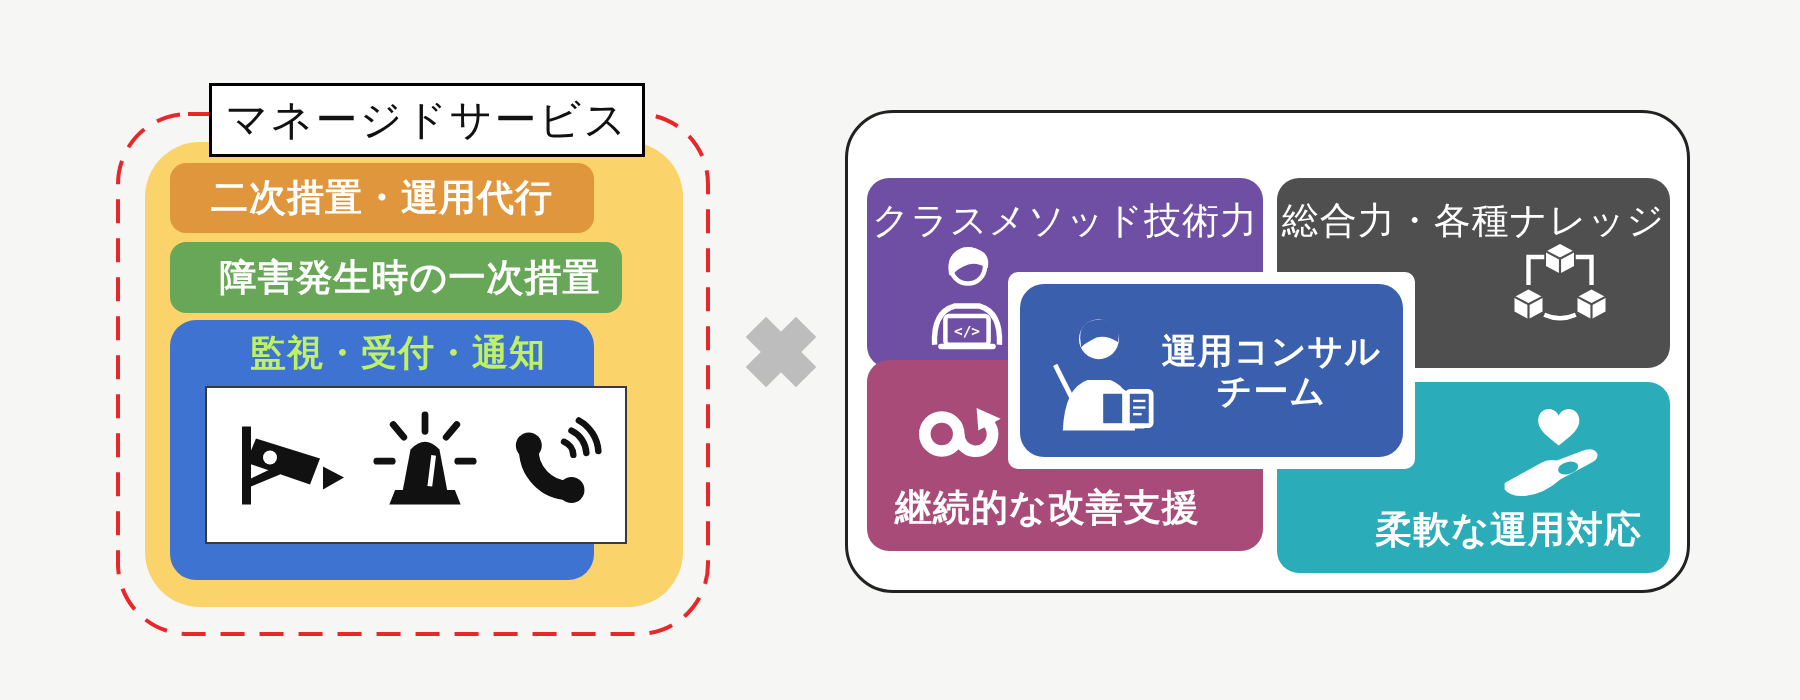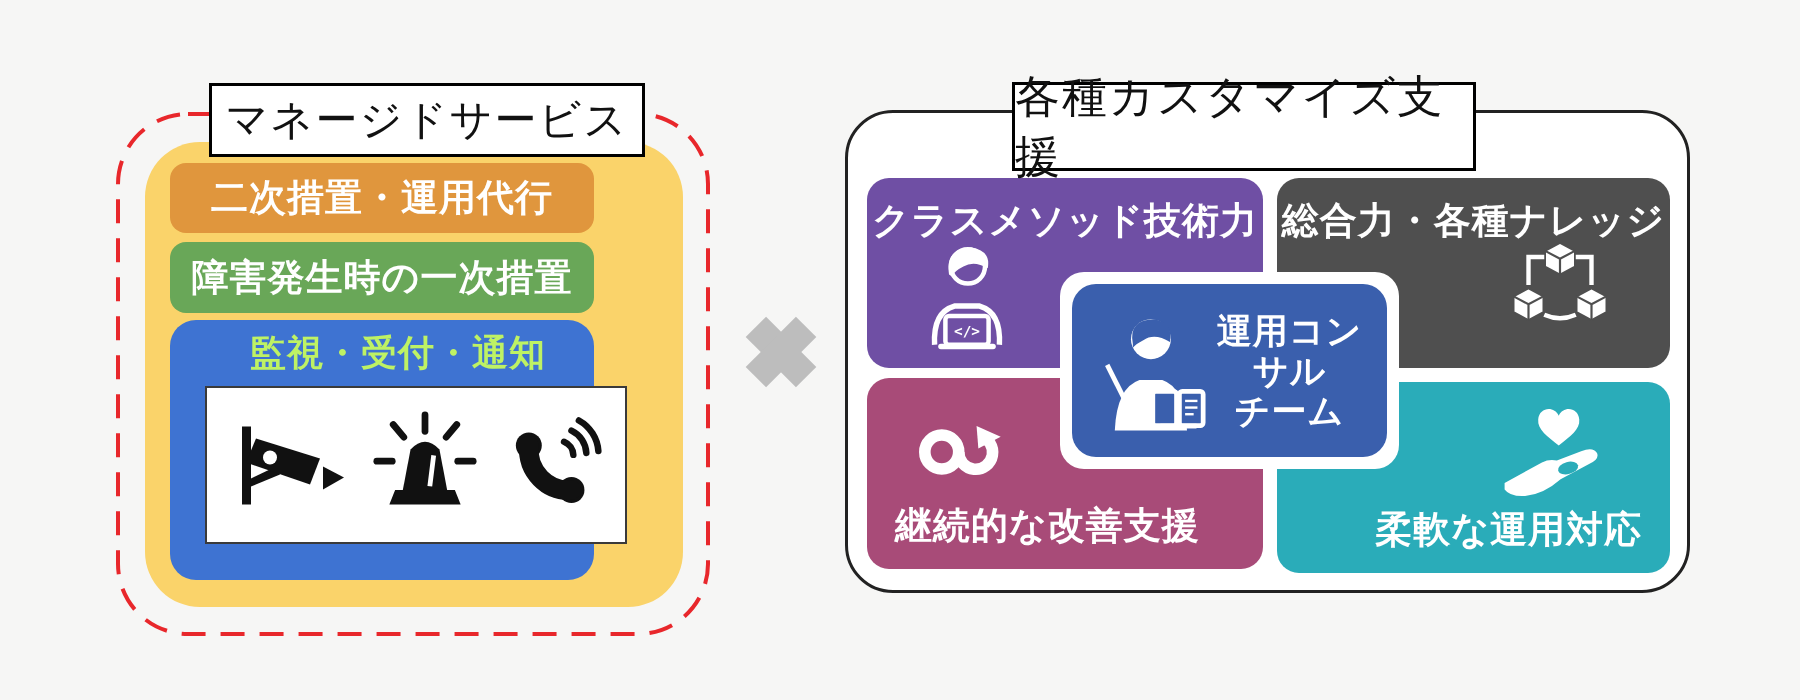--- a/index.html
+++ b/index.html
@@ -26,29 +26,29 @@
         display:flex;align-items:center;justify-content:space-evenly;}
 
   
   .multiply{left:733px;top:304px;width:96px;height:96px;}
 
   
   .right-container{left:845px;top:110px;width:845px;height:483px;background:#fff;border:3px solid #222;
         border-radius:48px;box-sizing:border-box;}
   .rbox{border-radius:22px;color:#fff;}
   .rbox .rbox-label-top{position:absolute;left:0;top:18px;width:100%;text-align:center;
-        font-weight:700;font-size:37px;letter-spacing:1px;}
+        font-weight:400;font-size:37px;letter-spacing:1px;}
   .rbox .rbox-label-bl{position:absolute;left:28px;bottom:18px;font-weight:700;font-size:37px;letter-spacing:1px;}
   .rbox .rbox-label-br{position:absolute;right:28px;bottom:18px;font-weight:700;font-size:37px;letter-spacing:1px;}
   .rbox-purple{left:867px;top:178px;width:396px;height:190px;}
   .rbox-gray{left:1277px;top:178px;width:393px;height:190px;}
-  .rbox-magenta{left:867px;top:378px;width:396px;height:191px;}
+  .rbox-magenta{left:867px;top:360px;width:396px;height:191px;}
   .rbox-teal{left:1277px;top:382px;width:393px;height:191px;}
 
-  .center-box{left:1060px;top:272px;width:339px;height:197px;background:#fff;border-radius:24px;z-index:4;}
+  .center-box{left:1008px;top:272px;width:407px;height:197px;background:#fff;border-radius:10px;z-index:4;}
   .center-box-inner{position:absolute;left:12px;top:12px;right:12px;bottom:12px;border-radius:24px;
         display:flex;align-items:center;padding-left:20px;box-sizing:border-box;}
   .center-box-text{flex:1;text-align:center;color:#fff;font-weight:700;font-size:35px;line-height:40px;
         letter-spacing:1px;padding-right:14px;}
 </style>
 </head>
 <body style="background: rgb(246, 246, 245);">
 
 <div class="stage">
 
@@ -59,21 +59,21 @@
   <div class="abs yellow-container" style="background-color: rgb(250, 211, 106);"></div>
 
   <div class="abs panel-title left-title">
     <span>マネージドサービス</span>
   </div>
 
   <div class="abs lbox lbox-orange" style="background-color: rgb(224, 150, 61);">
     <span>二次措置・運用代行</span>
   </div>
 
-  <div class="abs lbox lbox-green" style="background-color: rgb(105, 167, 88);">
+  <div class="abs lbox lbox-green" style="background-color: rgb(105, 167, 88); padding-left: 28px;">
     <span>障害発生時の一次措置</span>
   </div>
 
   <div class="abs lbox lbox-blue" style="background-color: rgb(62, 115, 210);">
     <div class="blue-label">監視・受付・通知</div>
     <div class="icon-strip">
 
       <svg width="120" height="108" viewBox="0 0 120 105">
         <rect x="12" y="14" width="9" height="78" fill="#111"></rect>
         <polygon points="21,66 46,54 50,62 21,74" fill="#111"></polygon>
@@ -110,23 +110,20 @@
 
   <svg class="abs multiply" viewBox="0 0 100 100">
     <g transform="rotate(45 50 50)" fill="#BDBDBD">
       <rect x="13" y="35" width="74" height="30"></rect>
       <rect x="35" y="13" width="30" height="74"></rect>
     </g>
   </svg>
 
   <div class="abs right-container"></div>
 
-  <div class="abs panel-title right-title">
-    <span>各種カスタマイズ支援</span>
-  </div>
 
   <div class="abs rbox rbox-purple" style="background-color: rgb(111, 79, 164);">
     <div class="rbox-label-top">クラスメソッド技術力</div>
     <svg class="abs" style="left:55px;top:58px;" width="90" height="114" viewBox="0 0 100 125">
       <circle cx="51" cy="33" r="19" stroke="#fff" stroke-width="5" fill="none"></circle>
       <path d="M30 42 Q26 13 54 12 Q77 15 73 35 Q58 26 46 33 Q36 38 33 44 Z" fill="#fff"></path>
       <path d="M14 120 Q12 84 36 77 L64 77 Q88 84 86 120" stroke="#fff" stroke-width="6" fill="none" stroke-linejoin="round"></path>
       <rect x="26" y="88" width="48" height="32" rx="4" fill="#6F4FA4" stroke="#fff" stroke-width="5"></rect>
       <text x="50" y="110" text-anchor="middle" font-size="16" font-weight="bold" fill="#fff" font-family="'DejaVu Sans Mono',monospace">&lt;/&gt;</text>
       <rect x="18" y="119" width="64" height="6" rx="3" fill="#fff"></rect>

